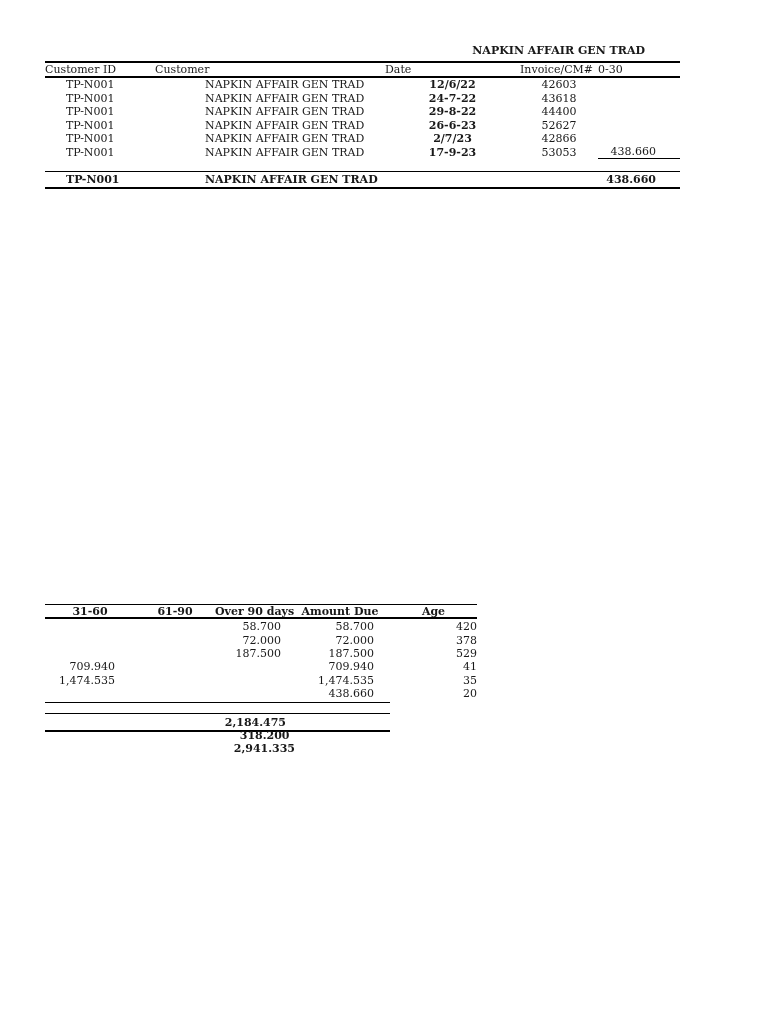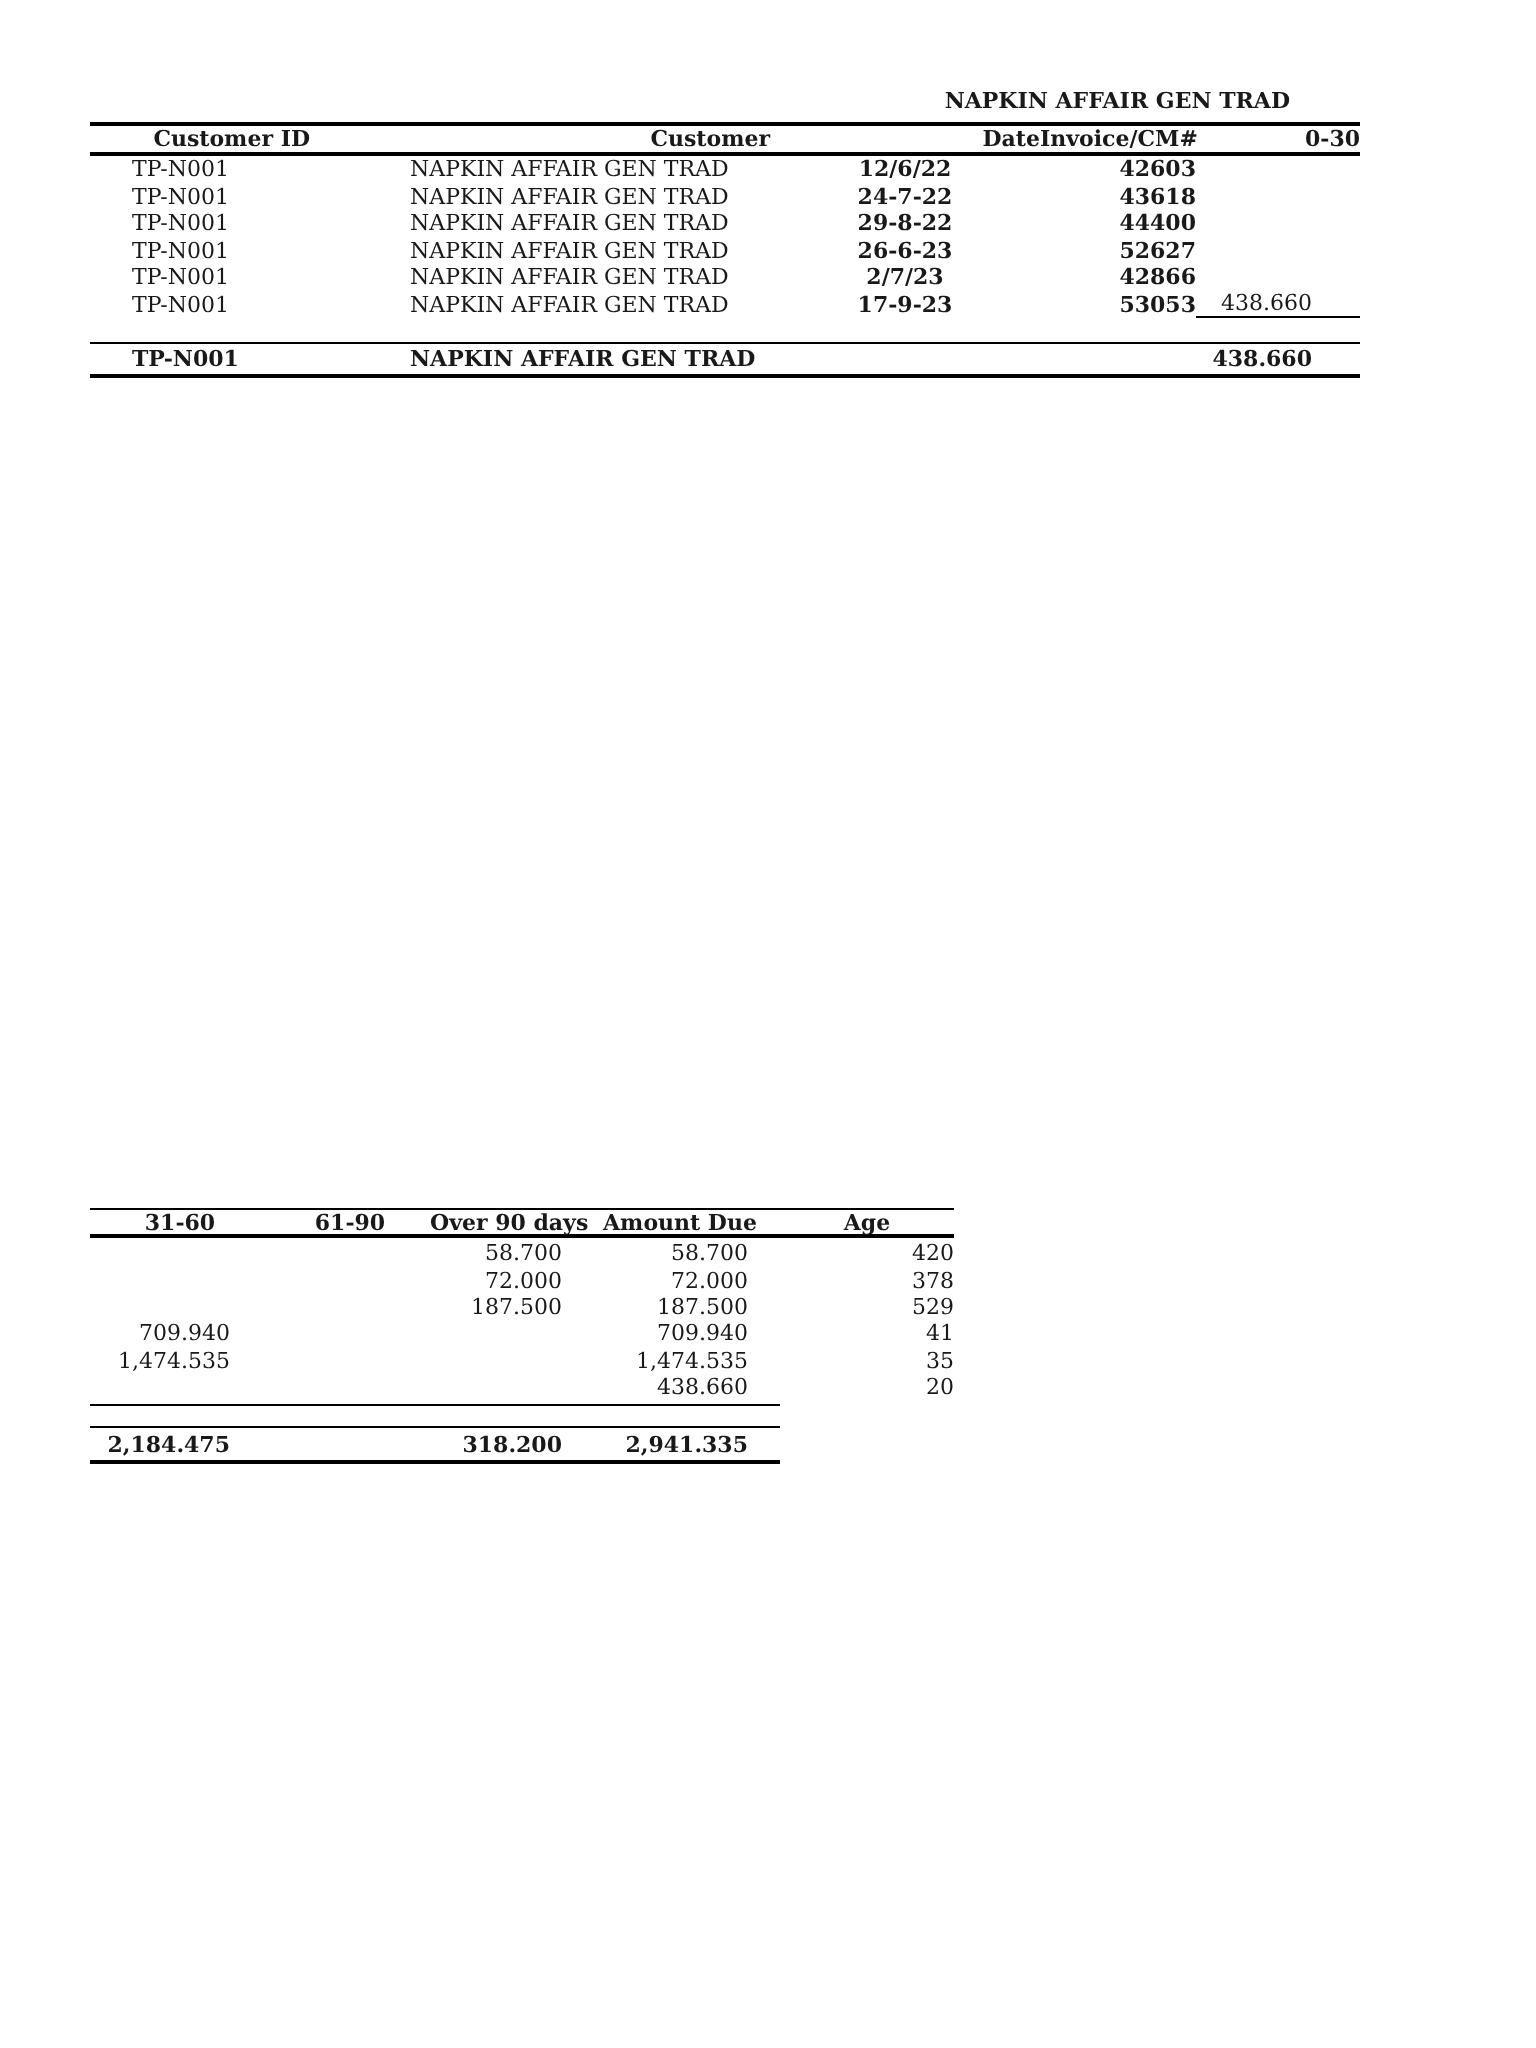--- a/index.html
+++ b/index.html
@@ -23,41 +23,41 @@
 
   
   #t1-head{top:63px;left:45px;width:635px;}
   #t1-head .row{height:12px;}
   #t1-body{top:78px;left:45px;width:635px;}
   #t1-body .row{height:13.5px;}
   #t1-total{top:173px;left:45px;width:635px;}
   #t1-total .row{height:13px;}
 
   .a0{width:110px;} .a1{width:230px;} .a2{width:135px;font-weight:bold;} .a3{width:78px;} .a4{width:82px;}
-  #t1-head .cell{text-align:right;font-weight:bold;}
+  #t1-head .cell{text-align:left;font-weight:normal;}
   #t1-body .a0,#t1-total .a0{text-align:left;padding-left:21px;}
   #t1-body .a1,#t1-total .a1{text-align:left;padding-left:50px;}
   #t1-body .a2{text-align:center;}
-  #t1-body .a3{text-align:right;font-weight:bold;}
+  #t1-body .a3{text-align:center;}
   #t1-body .a4,#t1-total .a4{text-align:right;padding-right:24px;}
   .uline{border-bottom:1px solid #000;}
 
   
   #ruleA{top:61px;left:45px;width:635px;height:1.5px;}
   #ruleB{top:75.5px;left:45px;width:635px;height:2px;}
   #ruleC{top:170.5px;left:45px;width:635px;height:1px;}
   #ruleD{top:186.5px;left:45px;width:635px;height:2.5px;}
 
   
   #t2-head{top:605px;left:45px;width:432px;}
   #t2-head .row{height:12px;}
   #t2-body{top:620px;left:45px;width:432px;}
   #t2-body .row{height:13.4px;}
   #t2-total{top:715.5px;left:45px;width:432px;}
-  #t2-total .row{height:13px;}
+  #t2-total .row{height:13px;flex-direction:column;}
 
   .b0{width:90px;} .b1{width:80px;} .b2{width:75px;} .b3{width:100px;} .b4{width:87px;}
   #t2-head .cell{text-align:center;font-weight:bold;}
   #t2-body .b0,#t2-total .b0{text-align:right;padding-right:20px;}
   #t2-body .b1,#t2-total .b1{text-align:right;padding-right:15px;}
   #t2-body .b2,#t2-total .b2{text-align:right;padding-right:9px;}
   #t2-body .b3,#t2-total .b3{text-align:right;padding-right:16px;}
   #t2-body .b4,#t2-total .b4{text-align:right;}
 
   

